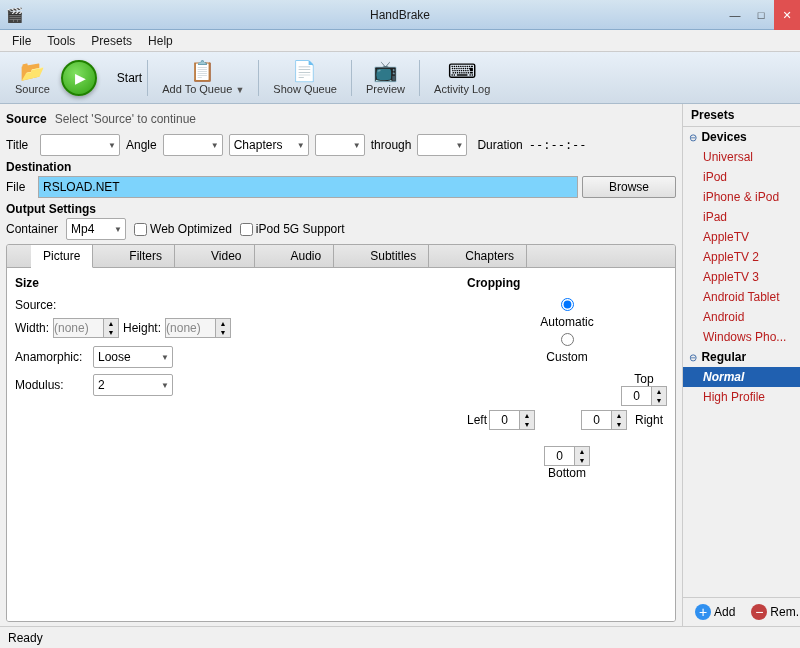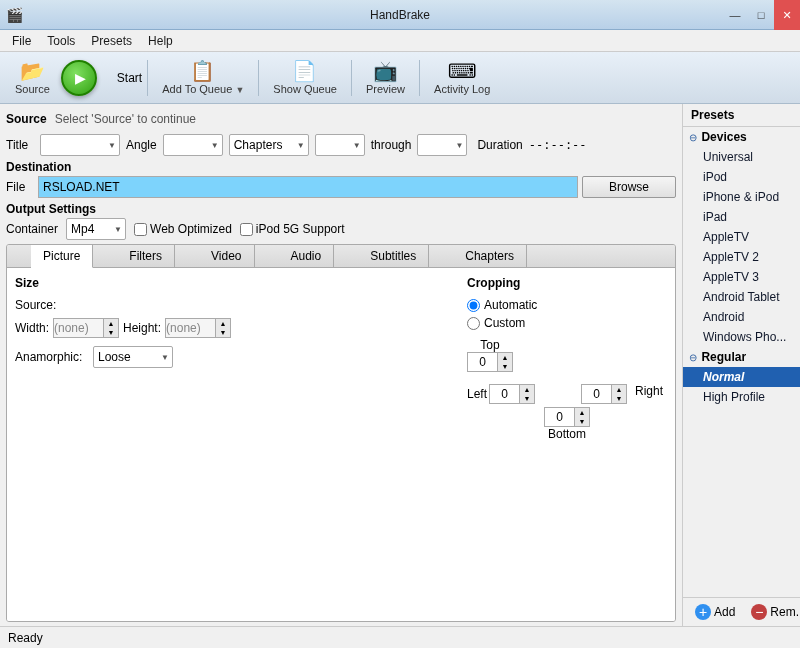--- a/index.html
+++ b/index.html
@@ -341,20 +341,21 @@
 
     
     .crop-section { min-width: 200px; }
     .radio-row {
       display: flex;
       align-items: center;
       gap: 4px;
       margin-bottom: 4px;
       font-size: 12px;
       cursor: pointer;
+      flex-direction: column;
     }
     .crop-spinbox {
       display: flex;
       align-items: center;
     }
     .crop-spinbox input {
       width: 30px;
       height: 20px;
       border: 1px solid #aaa;
       border-right: none;
@@ -396,21 +397,21 @@
     .collapse-icon {
       font-size: 10px;
       margin-right: 4px;
       color: #3060a0;
     }
     .preset-group-label { font-size: 12px; font-weight: bold; }
     .preset-item {
       padding: 3px 6px 3px 20px;
       font-size: 12px;
       cursor: pointer;
-      color: #0f172a;
+      color: #b91c1c;
       white-space: nowrap;
       overflow: hidden;
       text-overflow: ellipsis;
     }
     .preset-item.selected {
       background: #2060b0;
       color: white;
       font-weight: bold;
       font-style: italic;
     }
@@ -613,49 +614,60 @@
             <span class="field-label">Anamorphic:</span>
             <div class="combo-wrapper">
               <select style="width:80px;">
                 <option>Loose</option>
                 <option>Off</option>
                 <option>Strict</option>
                 <option>Custom</option>
               </select>
             </div>
           </div>
+          <div class="modulus-row">
+            <span class="field-label">Modulus:</span>
+            <div class="combo-wrapper">
+              <select style="width:80px;">
+                <option>2</option>
+                <option>4</option>
+                <option>8</option>
+                <option>16</option>
+              </select>
+            </div>
+          </div>
         </div>
 
         <div class="crop-section">
           <div class="section-header">Cropping</div>
           <label class="radio-row">
             <input type="radio" name="crop" checked="" style="">
             <span>Automatic</span>
           </label>
           <label class="radio-row">
             <input type="radio" name="crop" style="">
             <span>Custom</span>
           </label>
 
           <div style="margin-top:8px;">
 
-            <div style="display:flex;justify-content:flex-start;margin-bottom:12px;">
+            <div style="display:flex;justify-content:flex-end;margin-bottom:4px;">
               <div style="text-align:center;">
                 <div class="crop-label-cell">Top</div>
                 <div class="crop-spinbox">
                   <input type="text" value="0" style="">
                   <div class="spin-arrows">
                     <div class="spin-up">▲</div>
                     <div class="spin-down">▼</div>
                   </div>
                 </div>
               </div>
             </div>
 
-            <div style="display:flex;gap:8px;margin-bottom:3px;">
+            <div style="display:flex;align-items:center;gap:8px;margin-bottom:16px;">
               <div style="display:flex;align-items:center;gap:2px;">
                 <span class="crop-label-cell">Left</span>
                 <div class="crop-spinbox">
                   <input type="text" value="0" style="">
                   <div class="spin-arrows">
                     <div class="spin-up">▲</div>
                     <div class="spin-down">▼</div>
                   </div>
                 </div>
               </div>

